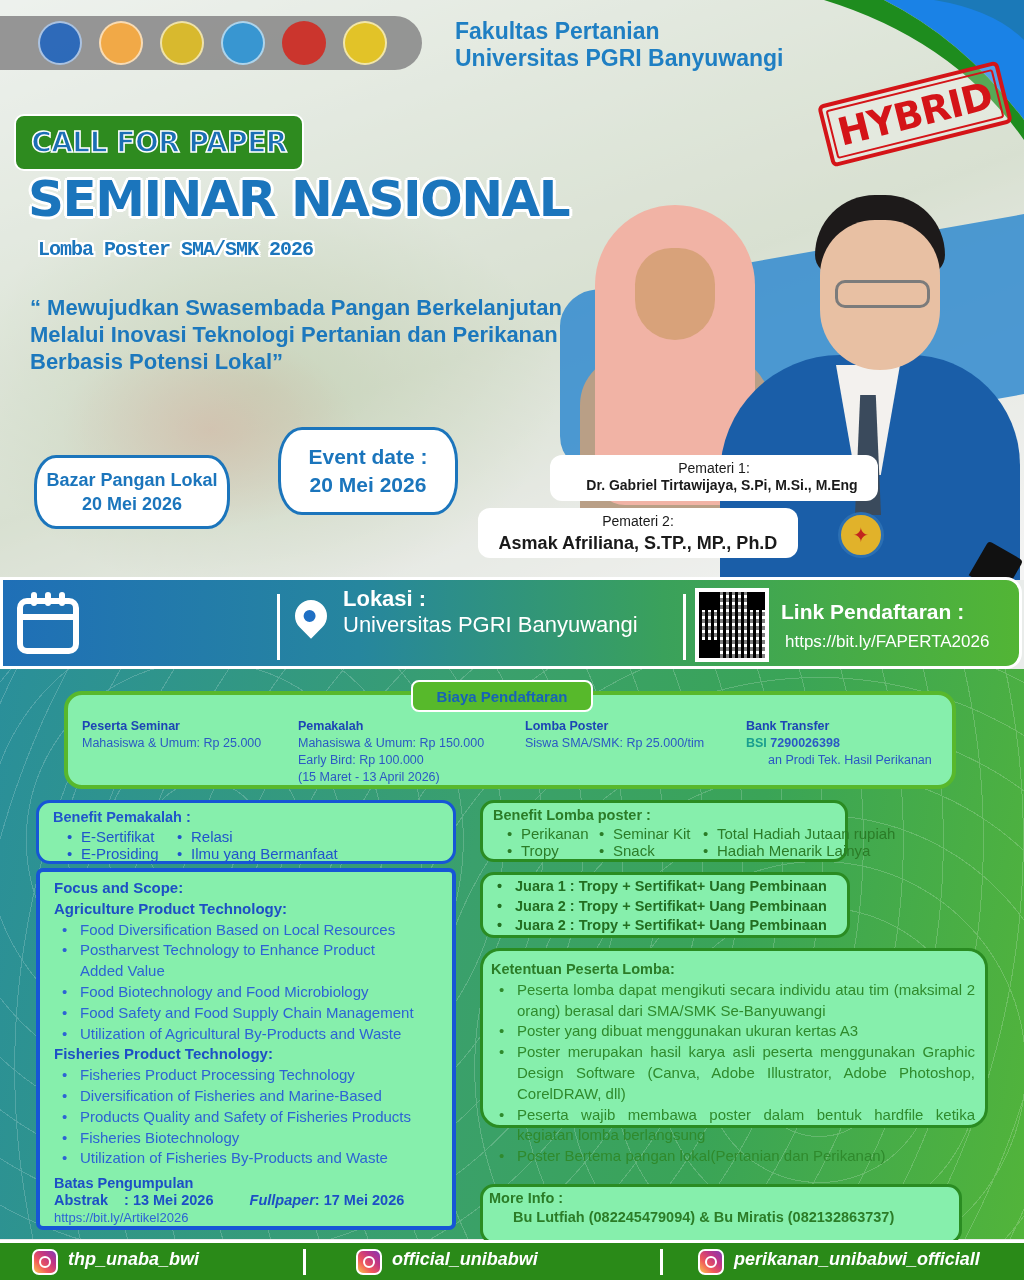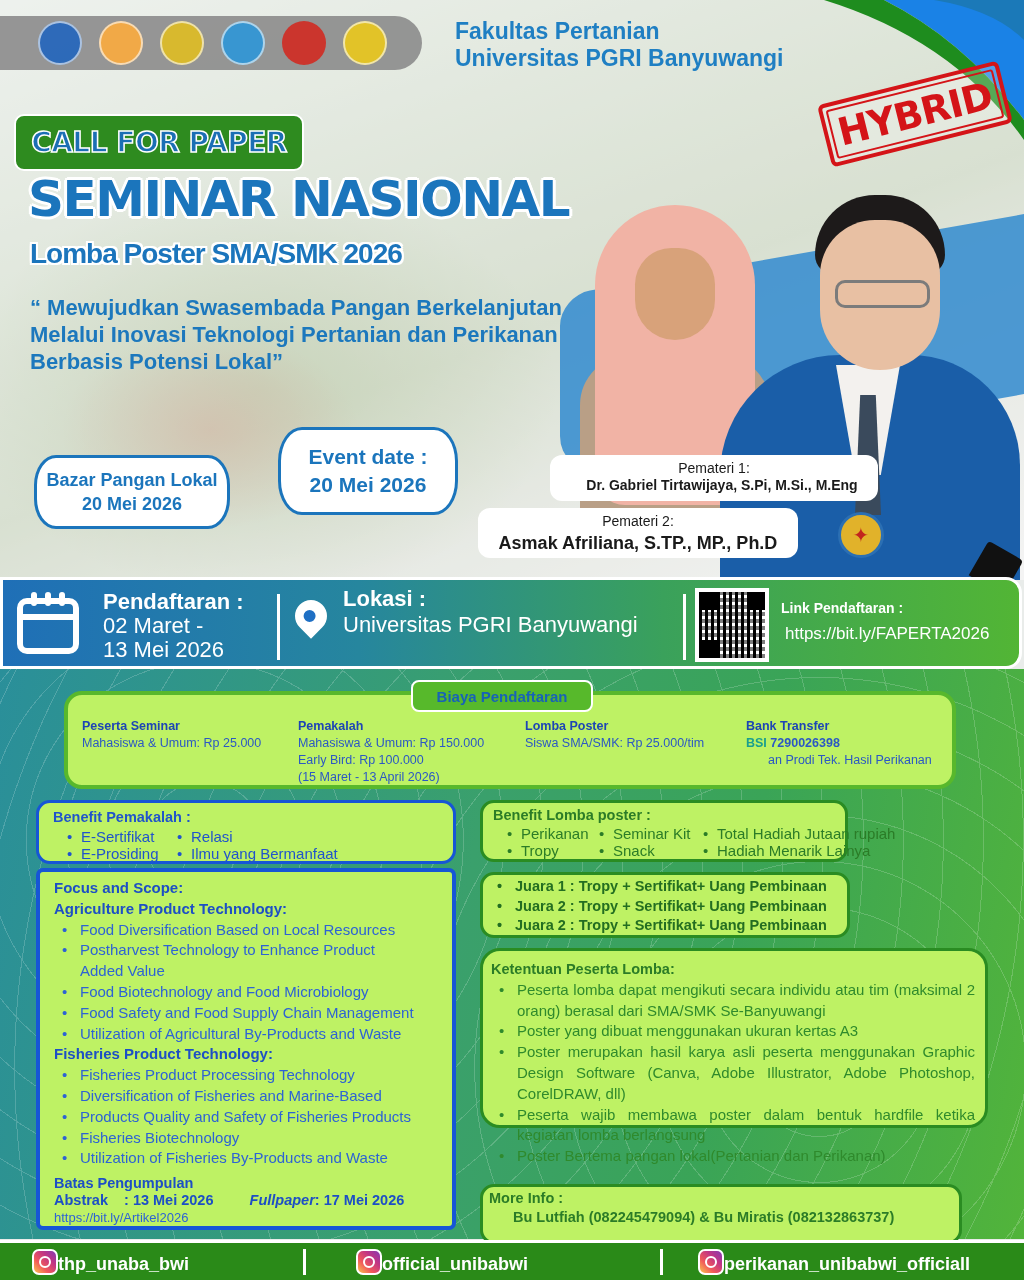--- a/index.html
+++ b/index.html
@@ -25,21 +25,21 @@
   .faculty { position: absolute; left: 455px; top: 18px; color: #1f7fc3; font-weight: bold; font-size: 23px; line-height: 27px; }
 
   .cfp { position: absolute; left: 14px; top: 114px; width: 290px; height: 57px; background: #2e8b1f; border-radius: 10px;
     border: 2px solid #fff; display: flex; align-items: center; justify-content: center; }
   .cfp span { font-family: "DejaVu Sans", sans-serif; font-weight: bold; font-size: 28px; color: #1b6fb4;
     -webkit-text-stroke: 1.5px #fff; letter-spacing: -0.5px; }
 
   .title-main { position: absolute; left: 28px; top: 170px; font-family: "DejaVu Sans", sans-serif; font-weight: bold; font-size: 50px;
     color: #1b75bc; letter-spacing: -1.5px;
     text-shadow: 3px 0 #fff, -3px 0 #fff, 0 3px #fff, 0 -3px #fff, 2px 2px #fff, -2px -2px #fff, 2px -2px #fff, -2px 2px #fff; }
-  .title-sub { position: absolute; left: 30px; top: 238px; font-family: Liberation Sans, sans-serif; font-weight: bold; font-size: 28px;
+  .title-sub { position: absolute; left: 38px; top: 238px; font-family: Liberation Mono, monospace; font-weight: bold; font-size: 20px;
     color: #1b75bc; letter-spacing: -1px;
     text-shadow: 2px 0 #fff, -2px 0 #fff, 0 2px #fff, 0 -2px #fff, 2px 2px #fff, -2px -2px #fff, 2px -2px #fff, -2px 2px #fff; }
   .theme { position: absolute; left: 30px; top: 294px; width: 540px; color: #1c78bd; font-weight: bold; font-size: 22px; line-height: 27px; }
 
   .wavy { position: absolute; display: flex; flex-direction: column; align-items: center; justify-content: center;
     background: #fff; border: 3px solid #1b75bc; color: #1b75bc; font-weight: bold; text-align: center; }
   .bazar { left: 34px; top: 455px; width: 196px; height: 74px; border-radius: 22px / 30px; font-size: 18px; line-height: 24px; }
   .eventdate { left: 278px; top: 427px; width: 180px; height: 88px; border-radius: 24px / 34px; font-size: 21px; line-height: 28px; }
 
   .brush { position: absolute; left: 560px; top: 255px; width: 464px; height: 180px; background: #3b8fcf; transform: skewY(-10deg);
@@ -91,31 +91,31 @@
   .qr { position: absolute; left: 692px; top: 8px; width: 74px; height: 74px; background: #fff; padding: 4px; }
   .qr .g { width: 100%; height: 100%;
     background:
       linear-gradient(#000,#000) 0 0/18px 18px no-repeat,
       linear-gradient(#000,#000) 100% 0/18px 18px no-repeat,
       linear-gradient(#000,#000) 0 100%/18px 18px no-repeat,
       repeating-linear-gradient(90deg, #000 0 3px, #fff 3px 6px),
       repeating-linear-gradient(0deg, rgba(0,0,0,.5) 0 4px, #fff 4px 7px);
     background-blend-mode: normal, normal, normal, multiply, normal; }
   .link { position: absolute; left: 778px; top: 20px; }
-  .link .h { font-weight: bold; font-size: 14px; }
+  .link .h { font-weight: bold; font-size: 21px; }
   .link .u { font-size: 17px; margin-top: 8px; padding-left: 4px; }
 
   
   .lower { position: absolute; left: 0; top: 669px; width: 1024px; height: 570px;
     background: linear-gradient(100deg, #2a8f9a 0%, #3aa06c 45%, #3aa457 70%, #52b43a 100%); overflow: hidden; }
   .lower .pat { position: absolute; inset: 0; opacity: .18;
     background: repeating-radial-gradient(circle at 20% 30%, transparent 0 18px, #fff 18px 19px, transparent 19px 40px),
                 repeating-radial-gradient(circle at 80% 70%, transparent 0 22px, #fff 22px 23px, transparent 23px 46px); }
 
-  .card { position: absolute; background: #bef264; border-radius: 14px; }
+  .card { position: absolute; background: #86efac; border-radius: 14px; }
   .biaya { left: 64px; top: 691px; width: 892px; height: 98px; border: 4px solid #58b82c; border-radius: 18px; }
   .biaya-tab { position: absolute; left: 411px; top: 680px; width: 182px; height: 32px; background: #57b92b; border-radius: 8px;
     border: 2px solid #fff; display: flex; align-items: center; justify-content: center; color: #1762b7; font-weight: bold; font-size: 15px; }
   .fee { position: absolute; top: 718px; font-size: 12.5px; color: #2b58c4; line-height: 17px; }
   .fee .h { font-weight: bold; color: #1d45b5; }
   .bsi { color: #1a9f8f; font-weight: bold; }
 
   .box-blue { border: 3px solid #1656d6; }
   .box-green { border: 3px solid #2a8c22; }
   .bp { left: 36px; top: 800px; width: 420px; height: 64px; }
@@ -139,21 +139,21 @@
   .fs-inner { position: absolute; left: 14px; top: 6px; right: 10px; font-size: 15px; line-height: 20.8px; }
   .fs-inner .sub { font-weight: bold; color: #1d4fc5; }
   .fs-inner ul li { color: #2d63d4; }
 
   .kt-inner { position: absolute; left: 8px; top: 8px; right: 10px; font-size: 15px; line-height: 20.8px; color: #2f8a2c; }
   .kt-inner ul li { text-align: justify; }
 
   
   .footer { position: absolute; left: 0; top: 1240px; width: 1024px; height: 40px; background: #2a8a18; border-top: 3px solid #fff;
     display: flex; align-items: center; color: #fff; font-weight: bold; font-size: 18px; }
-  .ig { position: absolute; display: flex; align-items: flex-end; gap: 0; }
+  .ig { position: absolute; display: flex; align-items: flex-start; gap: 10px; font-style: italic; }
   .ig-icon { width: 26px; height: 26px; border-radius: 7px; background: linear-gradient(45deg, #f9c74f, #f15a5a, #c13584, #833ab4);
     border: 2px solid #fff; position: relative; }
   .ig-icon::after { content: ""; position: absolute; left: 5px; top: 5px; width: 8px; height: 8px; border: 2px solid #fff; border-radius: 50%; }
   .footer .sep { position: absolute; width: 3px; height: 26px; background: #fff; top: 6px; }
 </style>
 </head>
 <body>
 
 <div class="hero">
   <div class="blur1"></div>
@@ -221,25 +221,20 @@
   <div class="lbl">Pemateri 2:</div>
   <div class="nm">Asmak Afriliana, S.TP., MP., Ph.D</div>
 </div>
 <div class="clip"></div>
 
 <div class="infobar">
   <div class="calendar">
     <i style="left:8px"></i>
       <i style="left:22px"></i>
       <i style="left:36px"></i>
-  </div>
-  <div class="reg">
-    <div class="h">Pendaftaran  :</div>
-    <div>02 Maret -</div>
-    <div>13 Mei 2026</div>
   </div>
   <div class="divider" style="left:274px"></div>
   <div class="pin"></div>
   <div class="loc">
     <div class="h">Lokasi :</div>
     <div>Universitas PGRI Banyuwangi</div>
   </div>
   <div class="divider" style="left:680px"></div>
   <div class="qr">
       <div class="g"></div>

